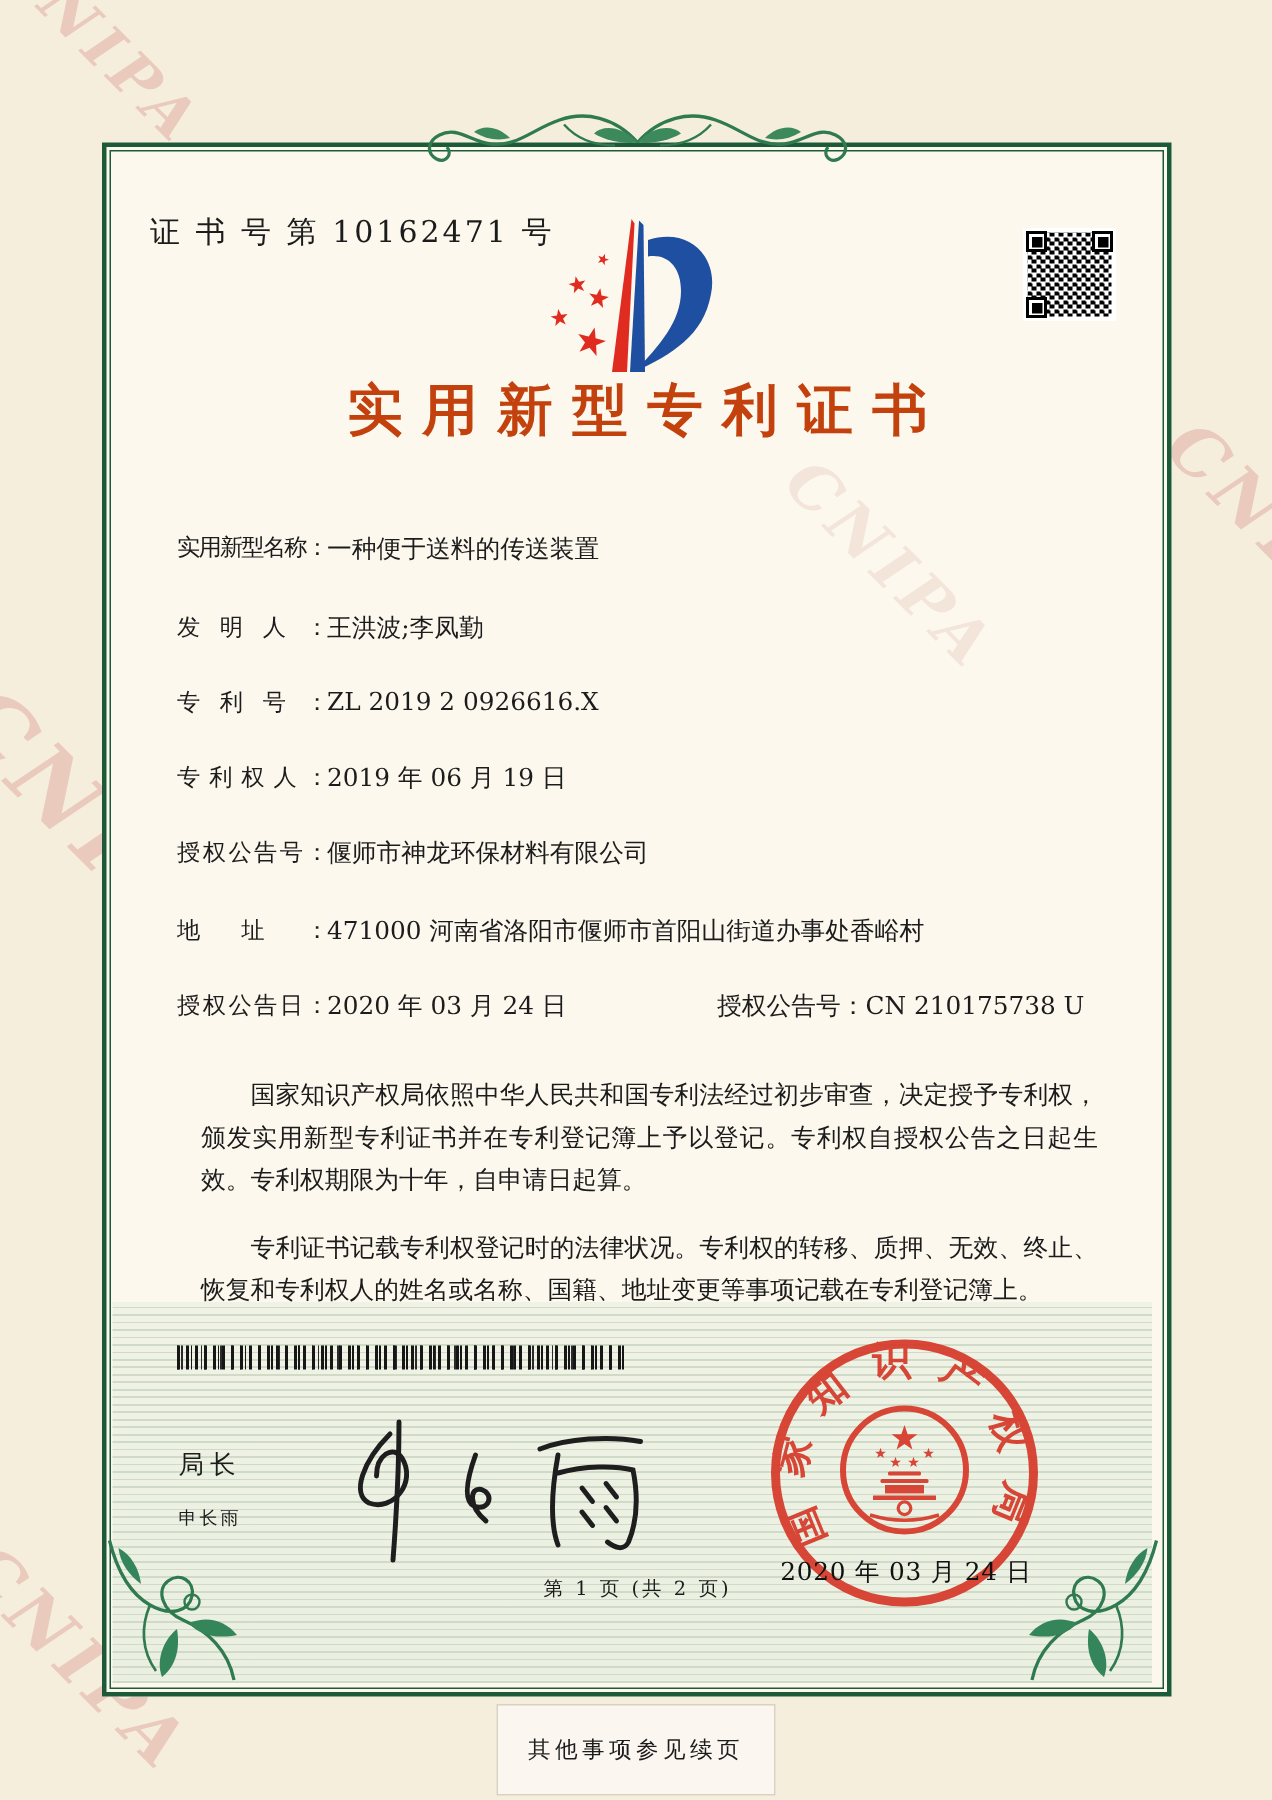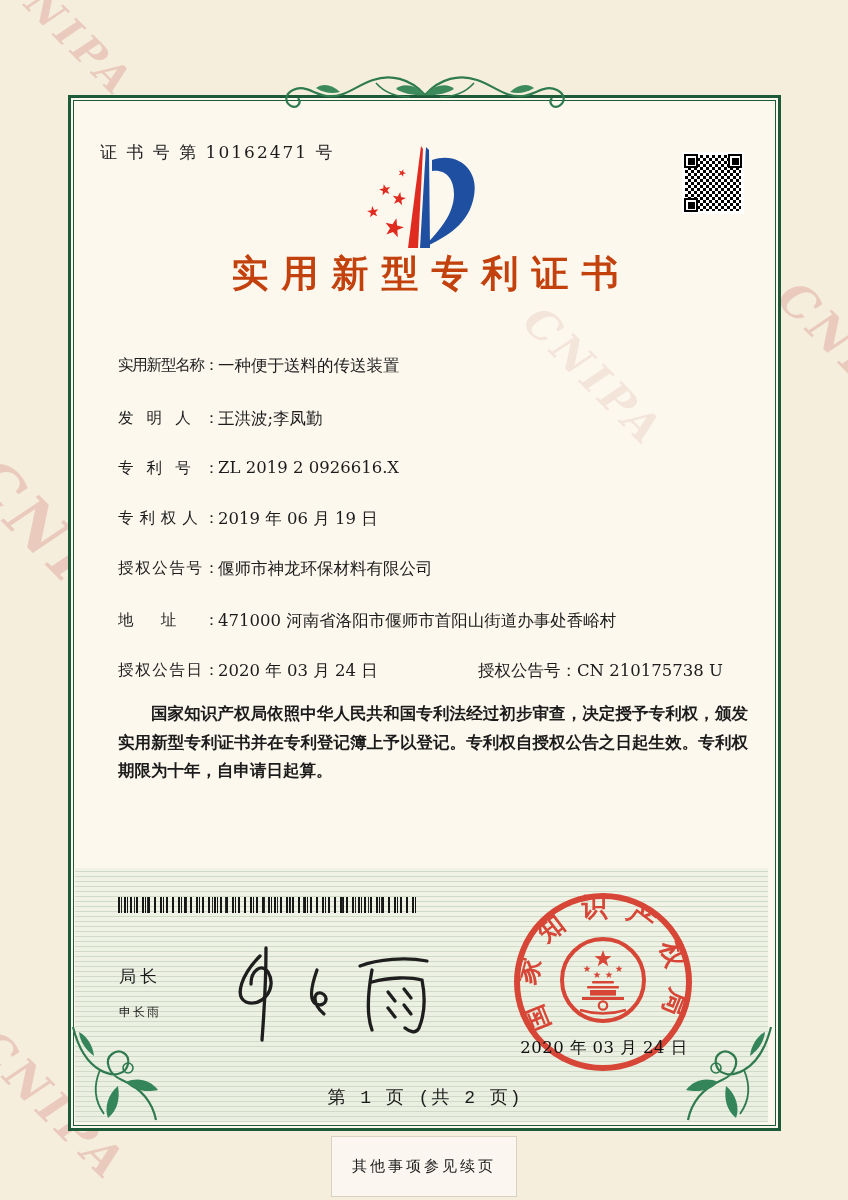--- a/index.html
+++ b/index.html
@@ -23,56 +23,56 @@
   }
   .frame-inner { position:absolute; inset:2px; border:1px solid #1d5b38; }
   .guilloche {
     position:absolute; left:75px; top:868px; width:693px; height:254px;
     background:
       repeating-linear-gradient(0deg, rgba(196,212,188,.9) 0 1px, rgba(0,0,0,0) 1px 5px),
       linear-gradient(#eef2e5,#e8eee0);
     opacity:.85;
   }
   .cert-no {
-    position:absolute; left:100px; top:141px; font-size:17px; letter-spacing:2px;
+    position:absolute; left:100px; top:141px; font-size:20px; letter-spacing:2px;
   }
   .title {
     position:absolute; left:68px; top:249px; width:714px; text-align:center;
     font-size:37px; font-weight:bold; letter-spacing:13px; text-indent:13px; color:#c2410c;
   }
   .row { position:absolute; left:118px; width:640px; font-size:16.5px; }
   .flabel {
     display:inline-block; width:100px; font-size:15.5px; letter-spacing:-1.2px;
     text-align:justify; text-align-last:justify; vertical-align:top; white-space:nowrap;
   }
   .fval { margin-left:0; }
   .grant { position:absolute; left:360px; top:0; white-space:nowrap; }
   .paras {
     position:absolute; left:118px; top:700px; width:630px;
     font-size:16.5px; line-height:28.5px; text-align:justify; color:#1b1b1b;
   }
-  .paras p { margin:0; text-indent:2em;font-weight:bold; }
+  .paras p { margin:16px; text-indent:2em; }
   .barcode {
     position:absolute; left:118px; top:897px; width:300px; height:16px;
     background:
       repeating-linear-gradient(90deg,#161616 0 2px, rgba(0,0,0,0) 2px 6px),
       repeating-linear-gradient(90deg,#161616 0 1px, rgba(0,0,0,0) 1px 9px),
       repeating-linear-gradient(90deg, rgba(0,0,0,0) 0 3px, #2b2b2b 3px 4px, rgba(0,0,0,0) 4px 13px);
   }
   .officer-title { position:absolute; left:119px; top:965px; font-size:17px; letter-spacing:4px; }
   .officer-name  { position:absolute; left:119px; top:1004px; font-size:12px; letter-spacing:2px; }
   .sig { position:absolute; left:222px; top:944px; }
   .seal { position:absolute; left:497px; top:876px; opacity:.93; }
   .seal-date {
     position:absolute; left:518px; top:1037px; width:172px; text-align:center;
     font-size:16.5px; color:#111; letter-spacing:.5px; white-space:nowrap;
   }
   .page-num {
-    position:absolute; left:68px; top:1085px; width:714px; text-align:center;
-    font-size:18px; letter-spacing:2px;font-family:Liberation Mono, monospace;
+    position:absolute; left:68px; top:1050px; width:714px; text-align:center;
+    font-size:13px; letter-spacing:2px;
   }
   .cont-note {
     position:absolute; left:424px; top:1136px; transform:translateX(-50%);
     padding:20px 20px; border:1px solid #d9d2c0; background:rgba(255,255,255,.55);
     font-size:15px; letter-spacing:3px; white-space:nowrap;
   }
   .qr { position:absolute; left:682px; top:152px; width:62px; height:62px; background:#fff; }
   .qr-mod {
     position:absolute; inset:3px;
     background:repeating-conic-gradient(#000 0 25%, #fff 0 50%) 0 0/6px 6px;
@@ -190,20 +190,21 @@
 </div>
 <div class="row" style="top:660px">
   <span class="flabel">授权公告日：</span><span class="fval">2020 年 03 月 24 日</span>
   <span class="grant">
     <span>授权公告号：</span><span>CN 210175738 U</span>
   </span>
 </div>
 
 <div class="paras">
   <p>国家知识产权局依照中华人民共和国专利法经过初步审查，决定授予专利权，颁发实用新型专利证书并在专利登记簿上予以登记。专利权自授权公告之日起生效。专利权期限为十年，自申请日起算。</p>
+  <p>专利证书记载专利权登记时的法律状况。专利权的转移、质押、无效、终止、恢复和专利权人的姓名或名称、国籍、地址变更等事项记载在专利登记簿上。</p>
 </div>
 
 <div class="barcode"></div>
 
 <div class="officer-title">局长</div>
 <div class="officer-name">申长雨</div>
 
 <svg class="sig" width="228" height="100" viewBox="0 0 228 100">
   <g fill="none" stroke="#1e1e1e" stroke-width="3.3" stroke-linecap="round">
     <path d="M38,12 C20,30 12,52 24,58 C40,64 56,44 46,28 C40,19 29,26 29,40"></path>

